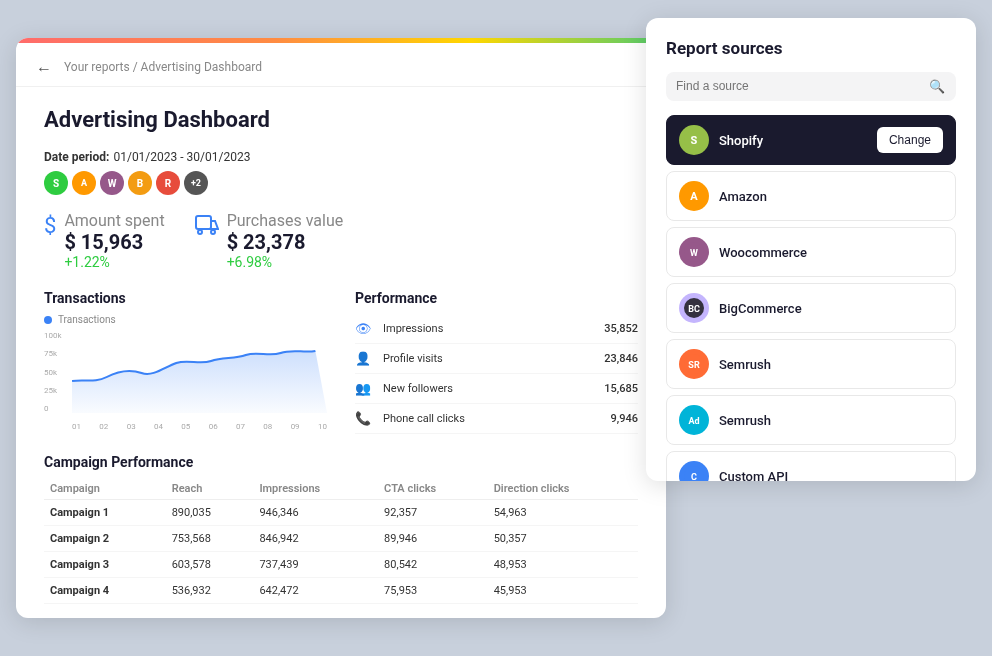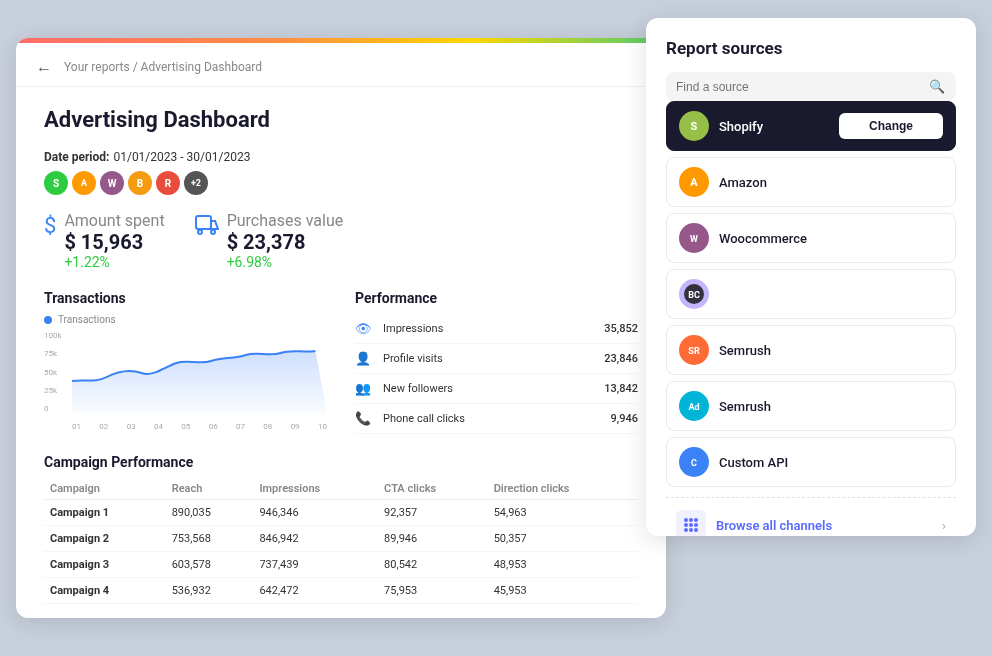--- a/index.html
+++ b/index.html
@@ -244,39 +244,40 @@
     }
     .campaign-table tr td:first-child {
       font-weight: 700;
     }
     
     .panel-card {
       position: absolute;
       top: 0;
       right: 0;
       width: 330px;
-      height: 518px;
+      height: 463px;
       background: #fff;
       border-radius: 12px;
       box-shadow: 0 4px 24px rgba(0,0,0,0.13);
       padding: 20px;
       overflow: hidden;
     }
     .panel-title {
       font-size: 17px;
       font-weight: 700;
       color: #1a1a2e;
       margin-bottom: 14px;
     }
     .search-box {
       display: flex;
-      align-items: center;
+      align-items: flex-start;
       background: #f4f4f5;
       border-radius: 8px;
       padding: 7px 10px;
+      margin-bottom: 14px;
       gap: 8px;
     }
     .search-input {
       border: none;
       background: transparent;
       outline: none;
       flex: 1;
       font-size: 12px;
       color: #333;
     }
@@ -320,23 +321,23 @@
       font-weight: 500;
       color: #1a1a2e;
     }
     .source-item.active .source-item-name {
       color: #fff;
     }
     .change-btn {
       background: #fff;
       border: none;
       border-radius: 6px;
-      padding: 6px 30px;
+      padding: 6px 12px;
       font-size: 12px;
-      font-weight: 700;
+      font-weight: 400;
       cursor: pointer;
       color: #1a1a2e;
     }
     .browse-row {
       display: flex;
       align-items: center;
       padding: 12px 10px;
       border-top: 1px dashed #e0e0e0;
       margin-top: 4px;
       cursor: pointer;
@@ -467,21 +468,21 @@
             <div class="perf-value">35,852</div>
           </div>
           <div class="perf-row">
             <div class="perf-icon">👤</div>
             <div class="perf-label">Profile visits</div>
             <div class="perf-value">23,846</div>
           </div>
           <div class="perf-row">
             <div class="perf-icon">👥</div>
             <div class="perf-label">New followers</div>
-            <div class="perf-value">13,842</div>
+            <div class="perf-value">15,685</div>
           </div>
           <div class="perf-row">
             <div class="perf-icon">📞</div>
             <div class="perf-label">Phone call clicks</div>
             <div class="perf-value">9,946</div>
           </div>
         </div>
       </div>
 
       <div class="campaign-section">
@@ -567,20 +568,21 @@
           </div>
           <span class="source-item-name">Woocommerce</span>
         </div>
         <div class="source-item">
           <div class="source-item-icon" style="background: #c4b5fd;">
             <svg width="20" height="20" viewBox="0 0 20 20">
               <rect width="20" height="20" rx="10" fill="#34313f"></rect>
               <text x="10" y="14" text-anchor="middle" font-size="9" fill="white" font-weight="bold">BC</text>
             </svg>
           </div>
+          <span class="source-item-name">BigCommerce</span>
         </div>
         <div class="source-item">
           <div class="source-item-icon" style="background: rgb(255, 107, 53);">
             <svg width="20" height="20" viewBox="0 0 20 20">
               <rect width="20" height="20" rx="10" fill="#ff6b35"></rect>
               <text x="10" y="14" text-anchor="middle" font-size="9" fill="white" font-weight="bold">SR</text>
             </svg>
           </div>
           <span class="source-item-name">Semrush</span>
         </div>

